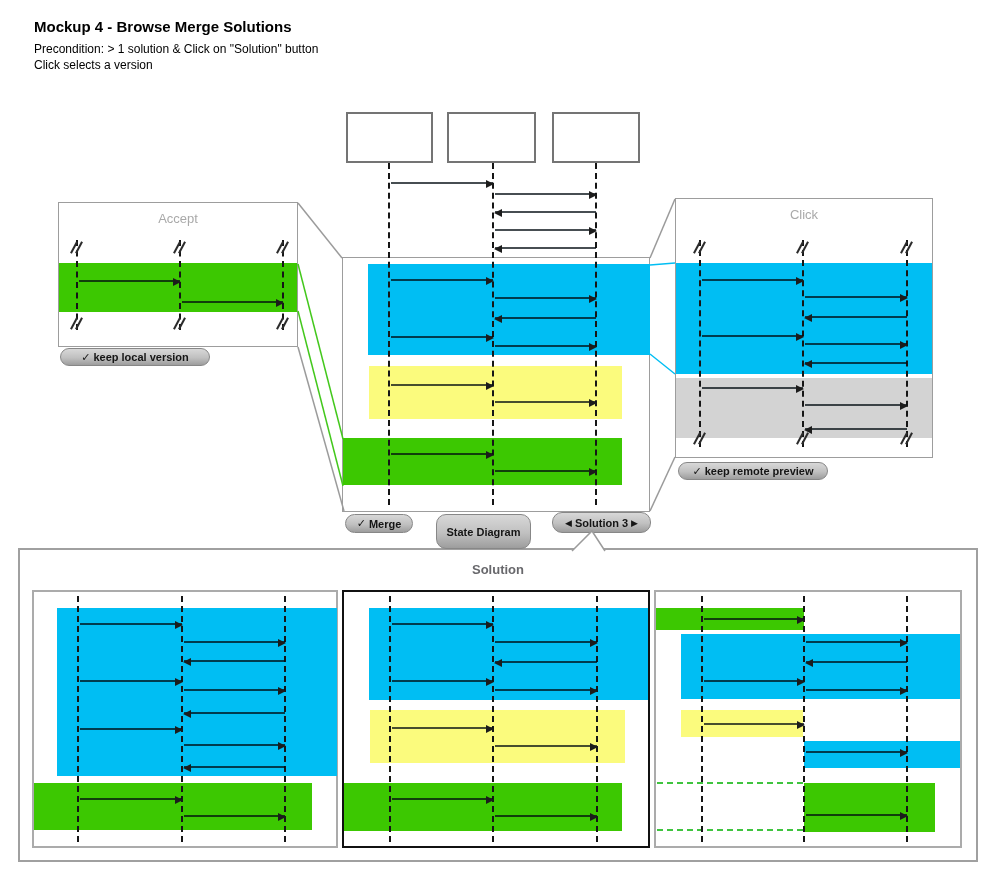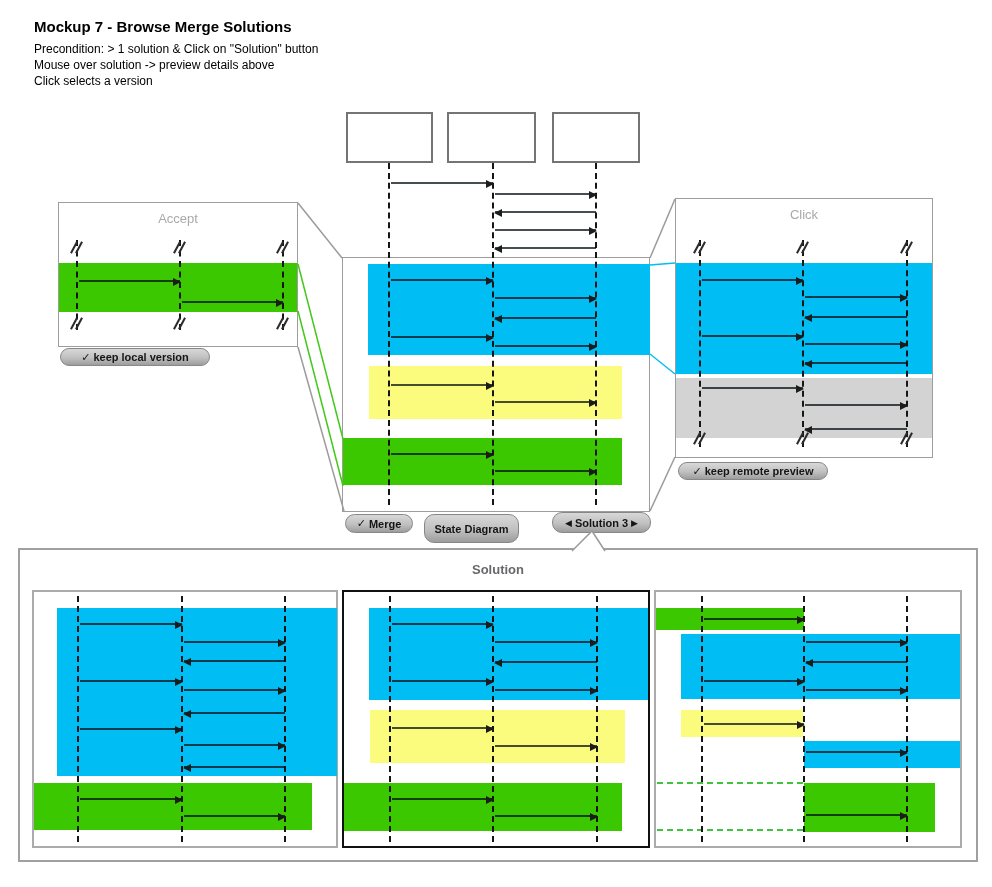--- a/index.html
+++ b/index.html
@@ -43,23 +43,22 @@
   .sol-title{position:absolute;left:0;right:0;top:12px;text-align:center;font-size:13px;font-weight:bold;color:#68686c;z-index:2;}
   .preview{position:absolute;background:#fff;border:2px solid #ababab;box-sizing:border-box;z-index:2;cursor:pointer;}
   .preview.sel{border:2px solid #111;}
 
   svg.overlay{position:absolute;left:0;top:0;z-index:7;pointer-events:none;}
 </style>
 </head>
 <body>
 
 <div class="hdr-text">
-  <h1>Mockup 7 - Browse Merge Solutions</h1>
+  <h1>Mockup 4 - Browse Merge Solutions</h1>
   <div>Precondition: &gt; 1 solution &amp; Click on "Solution" button</div>
-  <div>Mouse over solution -&gt; preview details above</div>
   <div>Click selects a version</div>
 </div>
 
 <div class="hdrbox" style="left:346px;top:112px;width:87px;height:51px"></div>
 <div class="hdrbox" style="left:447px;top:112px;width:89px;height:51px"></div>
 <div class="hdrbox" style="left:552px;top:112px;width:88px;height:51px"></div>
 
 <div class="panel" style="left:342px;top:257px;width:308px;height:255px"></div>
 <div class="band b-blue" style="left:368px;top:264px;width:282px;height:91px"></div>
 <div class="band b-yellow" style="left:369px;top:366px;width:253px;height:53px"></div>
@@ -130,21 +129,21 @@
 <i class="ar l" style="left:805px;top:428px;width:102px"></i>
 <div class="btn" style="left:678px;top:462px;width:150px;height:18px">
   <span>✓</span>
     <span>keep remote preview</span>
 </div>
 
 <div class="btn" style="left:345px;top:514px;width:68px;height:19px">
   <span>✓</span>
     <span>Merge</span>
 </div>
-<div class="btn" style="left:424px;top:514px;width:95px;height:29px">
+<div class="btn" style="left:436px;top:514px;width:95px;height:35px">
   <span>State Diagram</span>
 </div>
 <div class="btn" style="left:552px;top:512px;width:99px;height:21px">
   <span class="tri">◀</span>
   <span>Solution 3</span>
   <span class="tri">▶</span>
 </div>
 
 <div class="sol-panel" style="left:18px;top:548px;width:960px;height:314px">
   <div class="sol-title">Solution</div>

